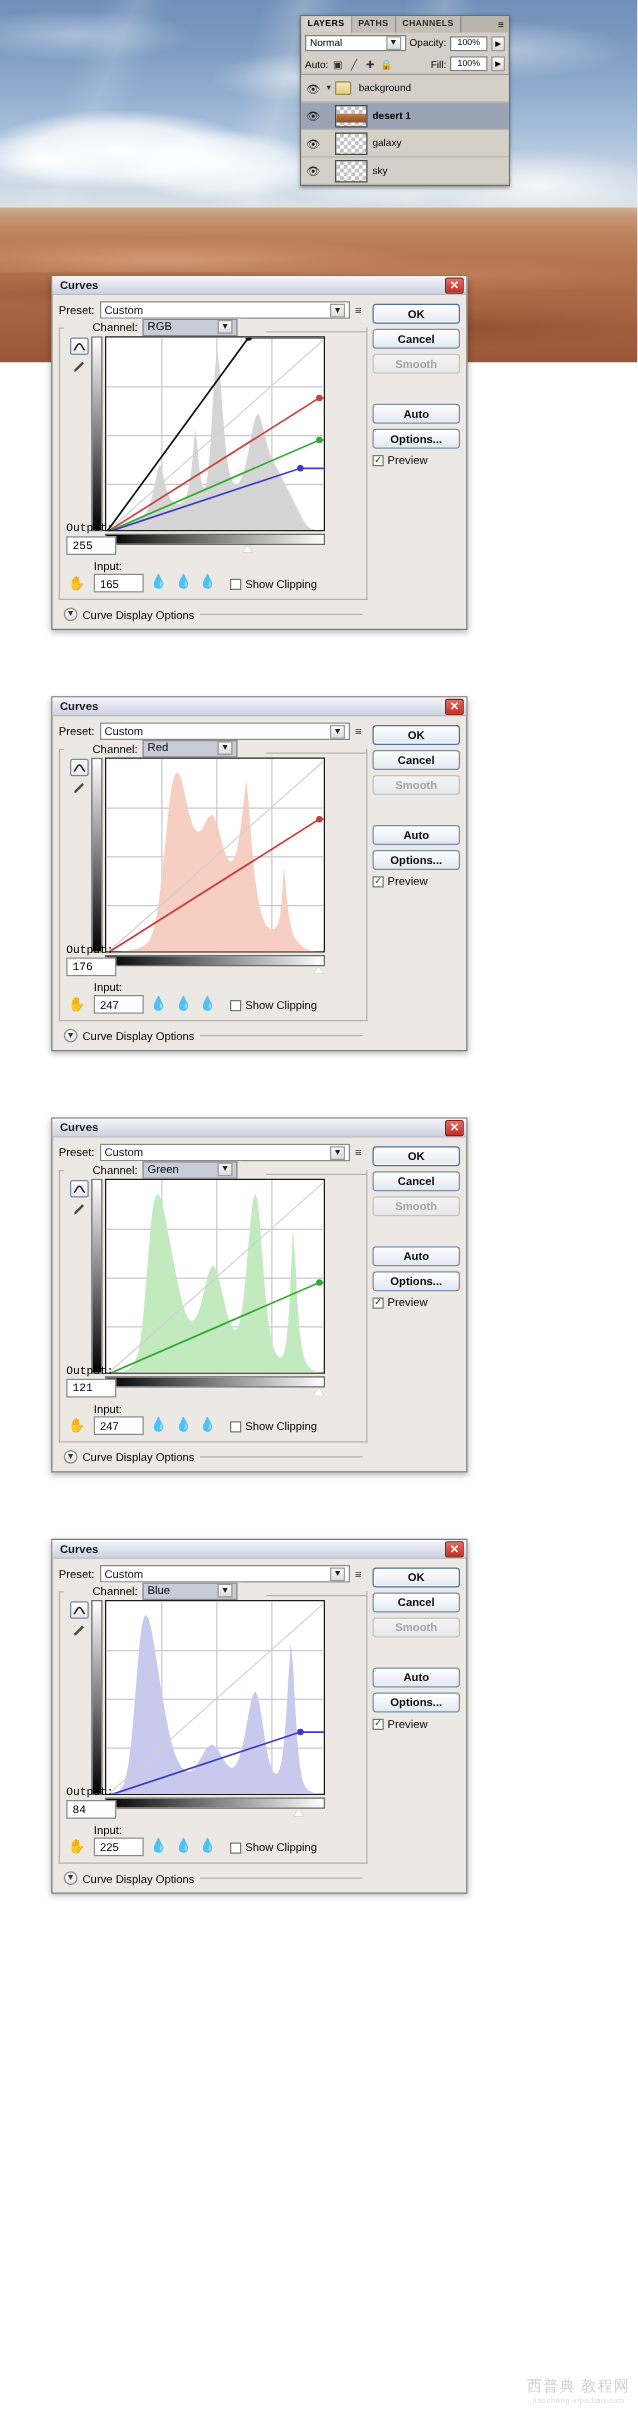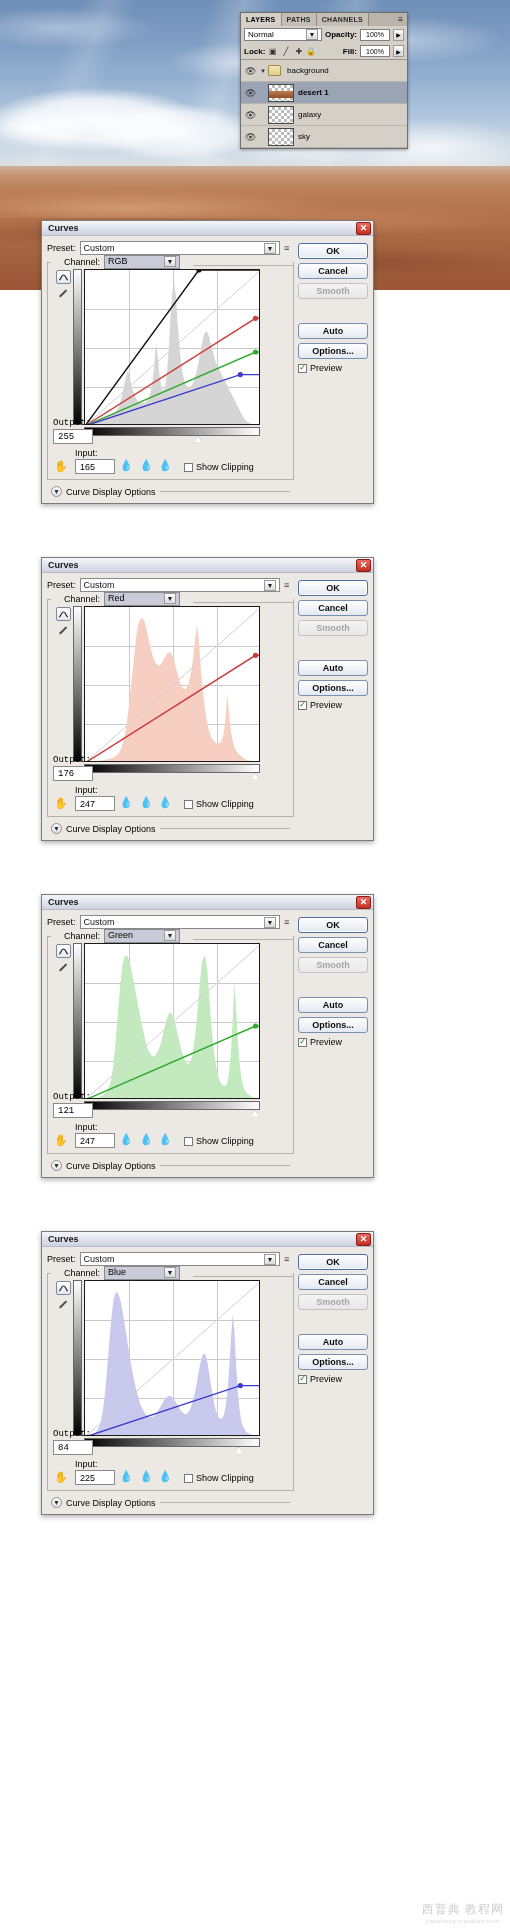--- a/index.html
+++ b/index.html
@@ -82,21 +82,21 @@
   .lp-blend {
     flex:1; height:13px; background:#fff; border:1px solid #7f7f7f;
     display:flex; align-items:center; padding:0 3px; font-size:8px; position:relative;
   }
   .combo-arrow {
     width:12px; height:11px; margin-left:auto;
     background:linear-gradient(#fdfdfd,#dcdcdc);
     border:1px solid #9a9a9a; display:flex; align-items:center; justify-content:center;
     font-size:7px; color:#222;
   }
-  .lp-label { font-size:8px; white-space:nowrap;font-weight:bold; }
+  .lp-label { font-size:8px; white-space:nowrap; }
   .lp-num {
     width:30px; height:12px; background:#fff; border:1px solid #7f7f7f;
     font-size:7px; display:flex; align-items:center; justify-content:center;
   }
   .lp-numarrow { width:11px; height:12px; background:linear-gradient(#fcfcfc,#dadada); border:1px solid #9a9a9a; display:flex; align-items:center; justify-content:center; font-size:6px; }
   .lock-icons { display:flex; gap:4px; align-items:center; font-size:8px; }
   .lock-ic { width:9px; height:9px; display:flex; align-items:center; justify-content:center; font-size:8px; color:#333; }
   .lp-list { background:#d4d0c8; border-top:1px solid #9a968e; }
   .lp-layer { display:flex; align-items:center; height:22px; border-bottom:1px solid #b9b5ad; padding-left:2px; }
   .lp-layer.selected { background:#9aa4b4; }
@@ -148,21 +148,21 @@
   }
   .preset-field { flex:1;text-align:center; }
   .preset-icon { width:10px; height:11px; font-size:9px; line-height:11px; color:#333; }
 
   .group {
     border:1px solid #b6b2ab; border-top:none; padding:4px 5px 5px 5px;
     position:relative; margin-top:7px;
   }
   .group-legend {
     position:absolute; top:-7px; left:0; right:0; height:14px;
-    display:flex; align-items:center; gap:10px; pointer-events:none;
+    display:flex; align-items:center; gap:20px; pointer-events:none;
   }
   .legend-pad-left { width:3px; height:1px; background:#b6b2ab; }
   .legend-inner { display:flex; align-items:center; gap:4px; background:#ece9e4; padding:0 3px; }
   .legend-line { flex:1; height:1px; background:#b6b2ab; margin-top:7px; }
   .chan-field { width:76px; height:14px; background:#c9ccd8; border:1px solid #8a8a8a;
     display:flex; align-items:flex-start; padding:0 3px; font-size:9px; }
 
   .graph-area { display:flex; margin-top:3px; }
   .tools { width:20px; padding-top:1px; display:flex; flex-direction:column; align-items:center; }
   .tool-btn {
@@ -272,21 +272,21 @@
     <div class="lp-blend">
       <span>Normal</span>
       <span class="combo-arrow">▼</span>
     </div>
     <span class="lp-label">Opacity:</span>
     <span class="lp-num">100%</span>
     <span class="lp-numarrow">▶</span>
   </div>
 
   <div class="lp-row">
-    <span class="lp-label">Lock:</span>
+    <span class="lp-label">Auto:</span>
     <span class="lock-icons">
       <span class="lock-ic">▣</span>
       <span class="lock-ic">╱</span>
       <span class="lock-ic">✚</span>
       <span class="lock-ic">🔒</span>
     </span>
     <span class="lp-label" style="margin-left:auto">Fill:</span>
     <span class="lp-num">100%</span>
     <span class="lp-numarrow">▶</span>
   </div>

